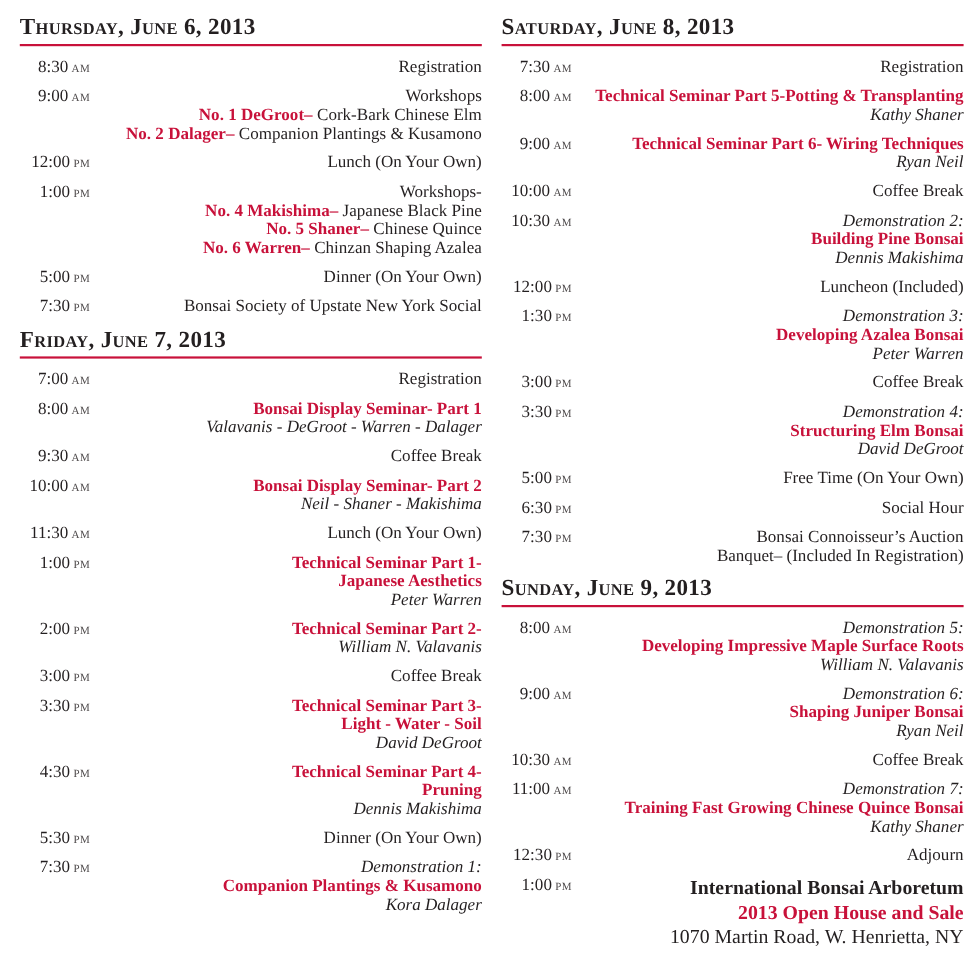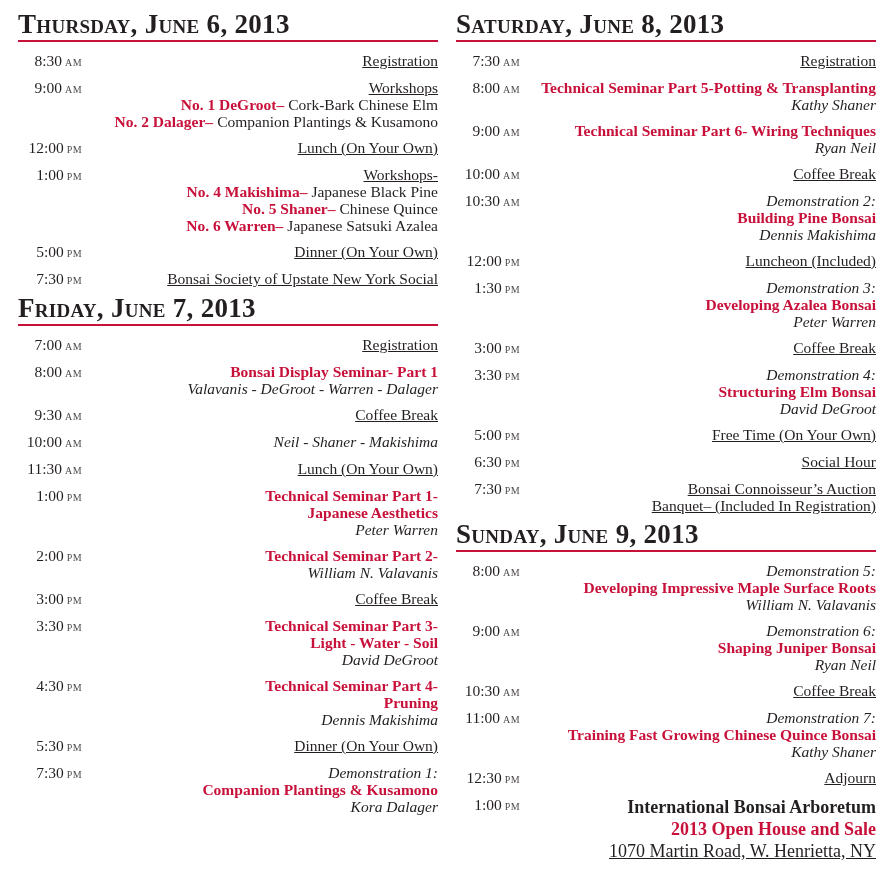--- a/index.html
+++ b/index.html
@@ -9,39 +9,39 @@
     width:890px; height:879px; overflow:hidden;
     background:#ffffff; color:var(--ink);
     font-family:"Liberation Serif", "DejaVu Serif", serif;
   }
   .page { display:flex; gap:18px; padding:13px 15px 0 18px; }
   .col { width:420px; flex:0 0 420px; }
 
   .day + .day { margin-top:0; }
   .day-title {
     margin:0 0 10px 0;
-    font-size:27px; font-weight:bold; line-height:22px;
+    font-size:21px; font-weight:bold; line-height:22px;
     font-variant:small-caps; letter-spacing:0.3px;
     color:var(--ink);
     border-bottom:2px solid var(--accent);
     padding-bottom:5px;
   }
 
   .event { display:flex; margin-bottom:9px;text-align:right; }
   .event .time {
     flex:0 0 64px; font-size:15.5px; line-height:17px;
     white-space:nowrap; color:var(--ink);
   }
   .event .time .period {
     font-variant:small-caps; font-size:14.5px;
     letter-spacing:0.4px; color:#4d494a; margin-left:3px;
   }
   .event .lines { flex:1; font-size:15.5px; line-height:17px; }
 
-  .ev-text   { color:var(--ink);text-decoration:underline; }
+  .ev-text   { color:var(--ink); }
   .ev-indent { padding-left:14px; }
   .ev-title  { color:var(--accent); font-weight:bold; }
   .ev-demo   { font-style:italic; color:var(--ink); }
   .ev-presenter { font-style:italic; color:var(--ink); padding-left:12px; }
   .ev-bold   { font-weight:bold; color:var(--ink); }
   .ev-sub    { padding-left:12px; }
   .ev-sub .lead { color:var(--accent); font-weight:bold; }
   .ev-sub .rest { color:var(--ink); margin-left:4px;margin-top:40px; }
 
   .event.spacious .lines { line-height:22px; font-size:18px; }
@@ -72,21 +72,21 @@
           <div class="lines">
             <div class="ev-text">Lunch (On Your Own)</div>
           </div>
         </div>
         <div class="event">
           <div class="time"><span class="tval">1:00</span><span class="period">pm</span></div>
           <div class="lines">
             <div class="ev-text">Workshops-</div>
             <div class="ev-sub"><span class="lead">No. 4 Makishima–</span><span class="rest">Japanese Black Pine</span></div>
             <div class="ev-sub"><span class="lead">No. 5 Shaner–</span><span class="rest">Chinese Quince</span></div>
-            <div class="ev-sub"><span class="lead">No.  6 Warren–</span><span class="rest">Japanese Satsuki Azalea</span></div>
+            <div class="ev-sub"><span class="lead">No.  6 Warren–</span><span class="rest">Chinzan Shaping Azalea</span></div>
           </div>
         </div>
         <div class="event">
           <div class="time"><span class="tval">5:00</span><span class="period">pm</span></div>
           <div class="lines">
             <div class="ev-text">Dinner (On Your Own)</div>
           </div>
         </div>
         <div class="event">
           <div class="time"><span class="tval">7:30</span><span class="period">pm</span></div>
@@ -112,20 +112,21 @@
         </div>
         <div class="event">
           <div class="time"><span class="tval">9:30</span><span class="period">am</span></div>
           <div class="lines">
             <div class="ev-text">Coffee Break</div>
           </div>
         </div>
         <div class="event">
           <div class="time"><span class="tval">10:00</span><span class="period">am</span></div>
           <div class="lines">
+            <div class="ev-title">Bonsai Display Seminar- Part 2</div>
             <div class="ev-presenter">Neil - Shaner - Makishima</div>
           </div>
         </div>
         <div class="event">
           <div class="time"><span class="tval">11:30</span><span class="period">am</span></div>
           <div class="lines">
             <div class="ev-text">Lunch (On Your Own)</div>
           </div>
         </div>
         <div class="event">

